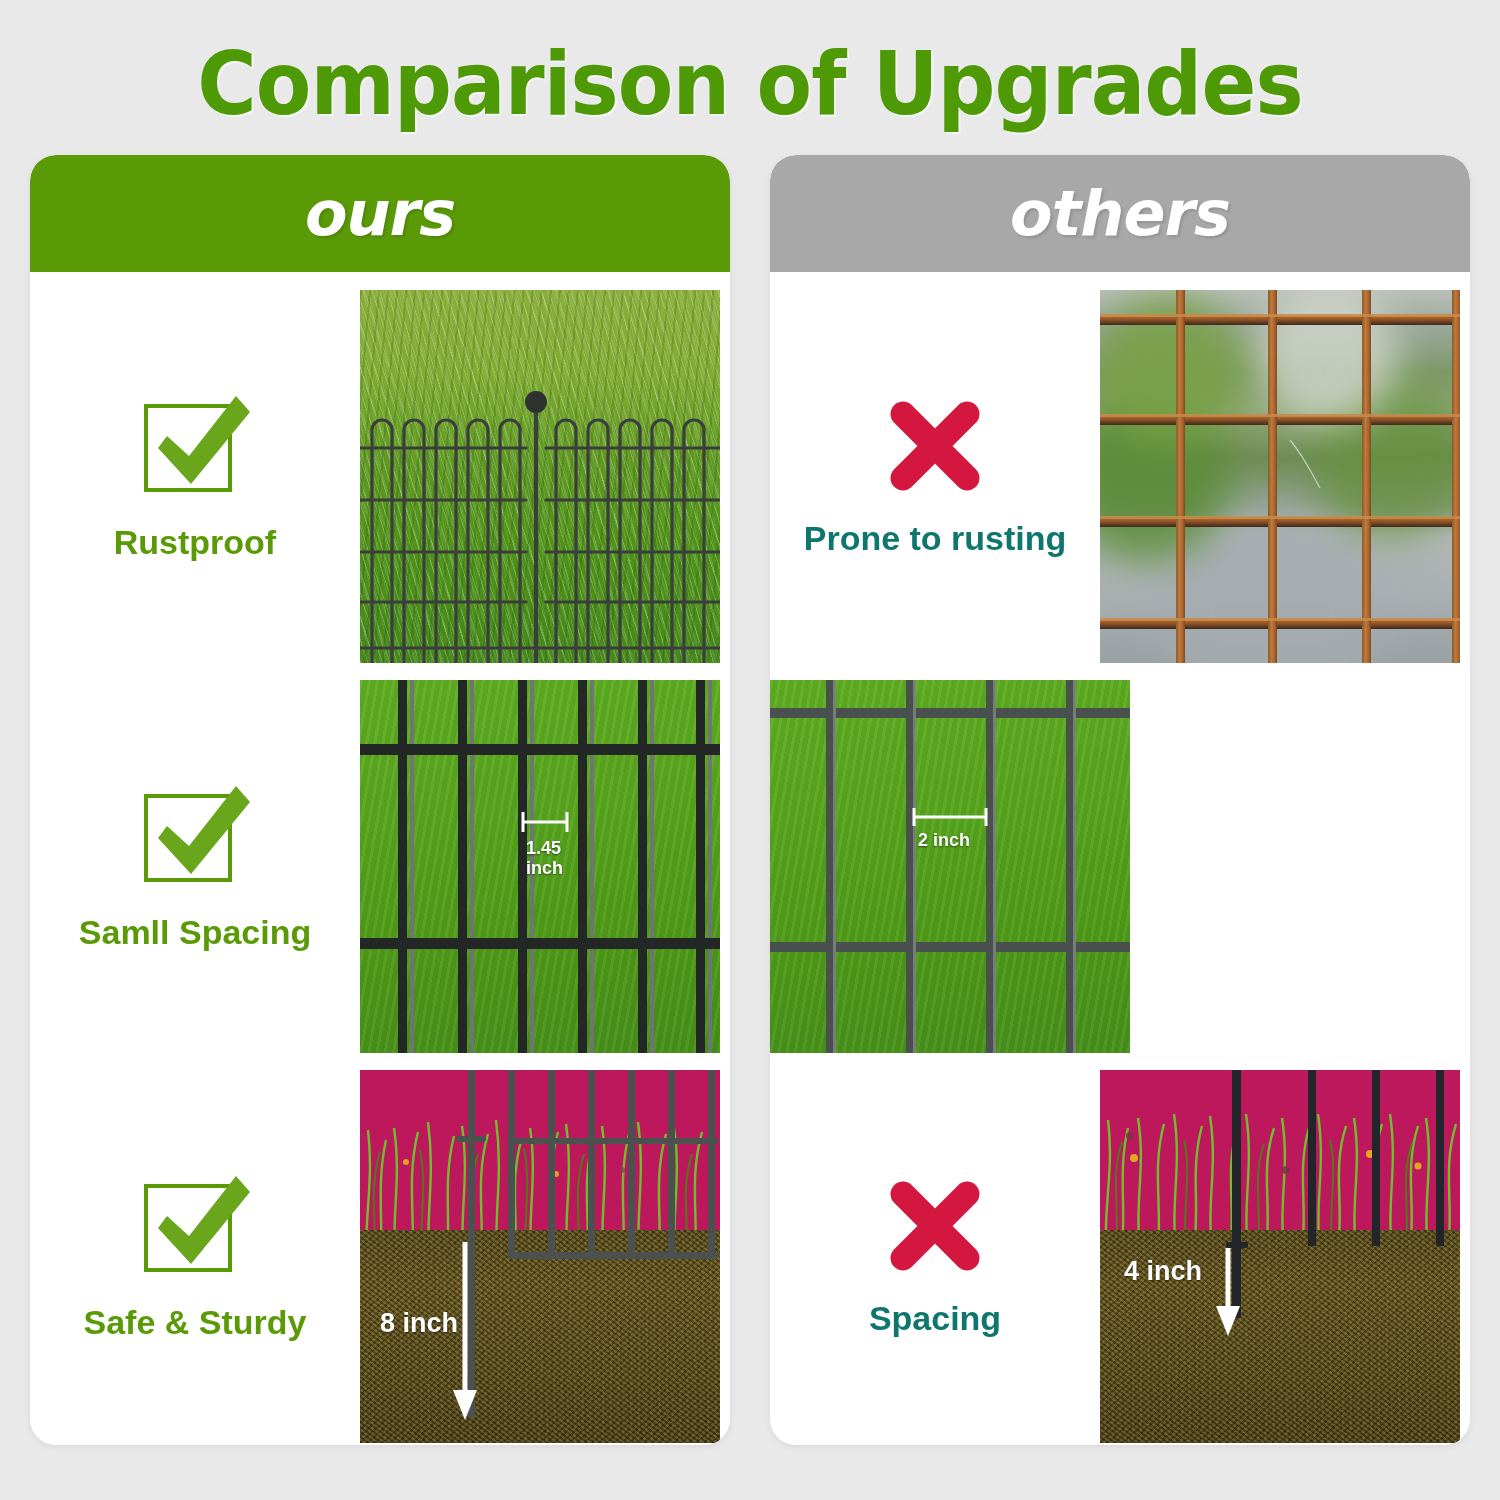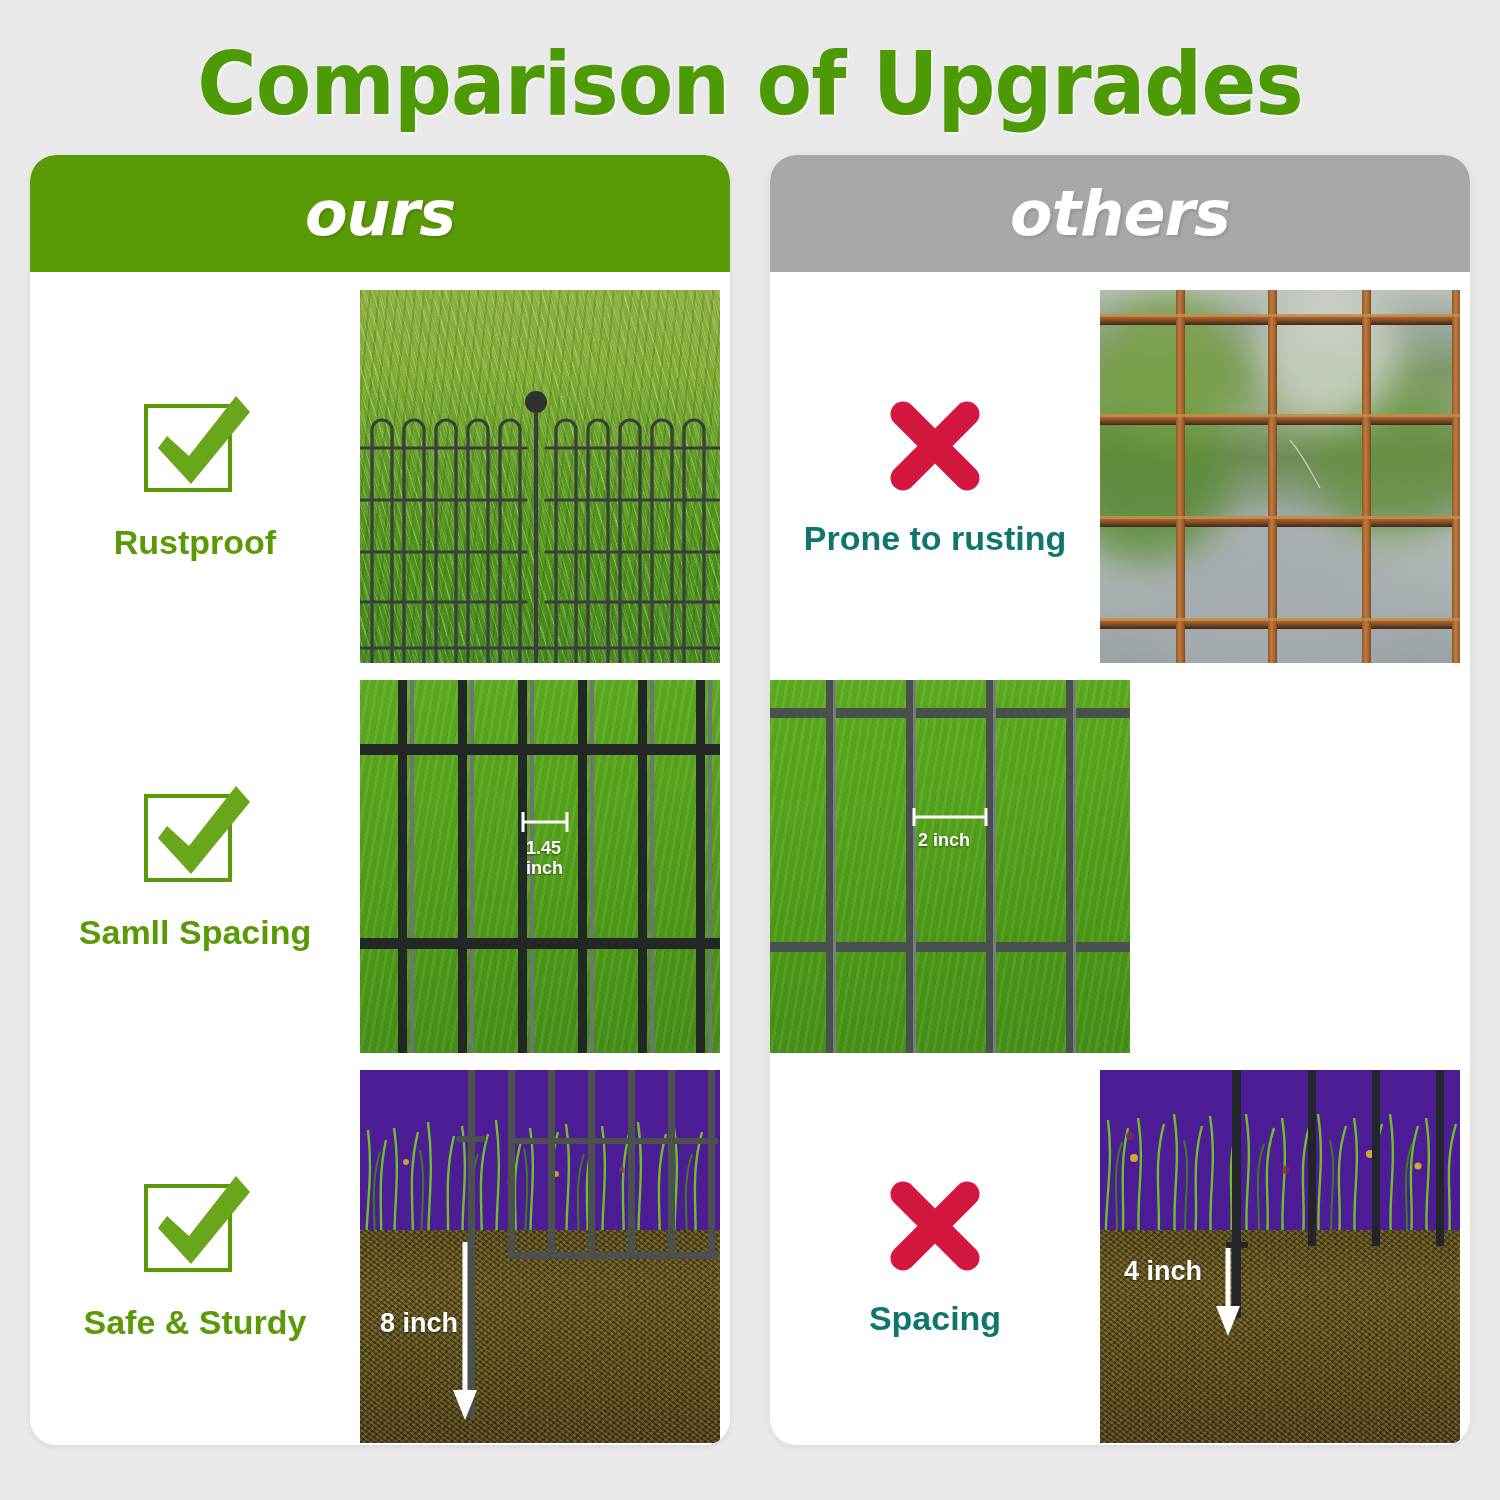--- a/index.html
+++ b/index.html
@@ -165,21 +165,21 @@
   
   .grass-flat {
     position:absolute; inset:0;
     background:
       repeating-linear-gradient(100deg, rgba(255,255,255,.05) 0 3px, rgba(0,0,0,.04) 3px 8px),
       linear-gradient(175deg,#5fae21 0%, #57a51d 35%, #4e9a18 70%, #46901a 100%);
   }
   .gridbars { position:absolute; inset:0; }
 
   
-  .soilscene { position:absolute; inset:0; background:#4c1d95; }
+  .soilscene { position:absolute; inset:0; background:#be185d; }
   .soil {
     position:absolute; left:0; right:0; bottom:0; height:57%;
     background:
       repeating-linear-gradient(37deg, rgba(0,0,0,.22) 0 2px, rgba(255,255,255,.07) 2px 4px),
       repeating-linear-gradient(-42deg, rgba(0,0,0,.18) 0 2px, rgba(255,255,255,.06) 2px 5px),
       repeating-linear-gradient(91deg, rgba(120,160,40,.12) 0 3px, rgba(0,0,0,0) 3px 7px),
       linear-gradient(180deg,#5d4a15 0%, #6a5418 25%, #5f4c14 60%, #523f10 100%);
   }
   .soil-3r { height: 57%; }
   .grassblades { position:absolute; left:0; right:0; }

